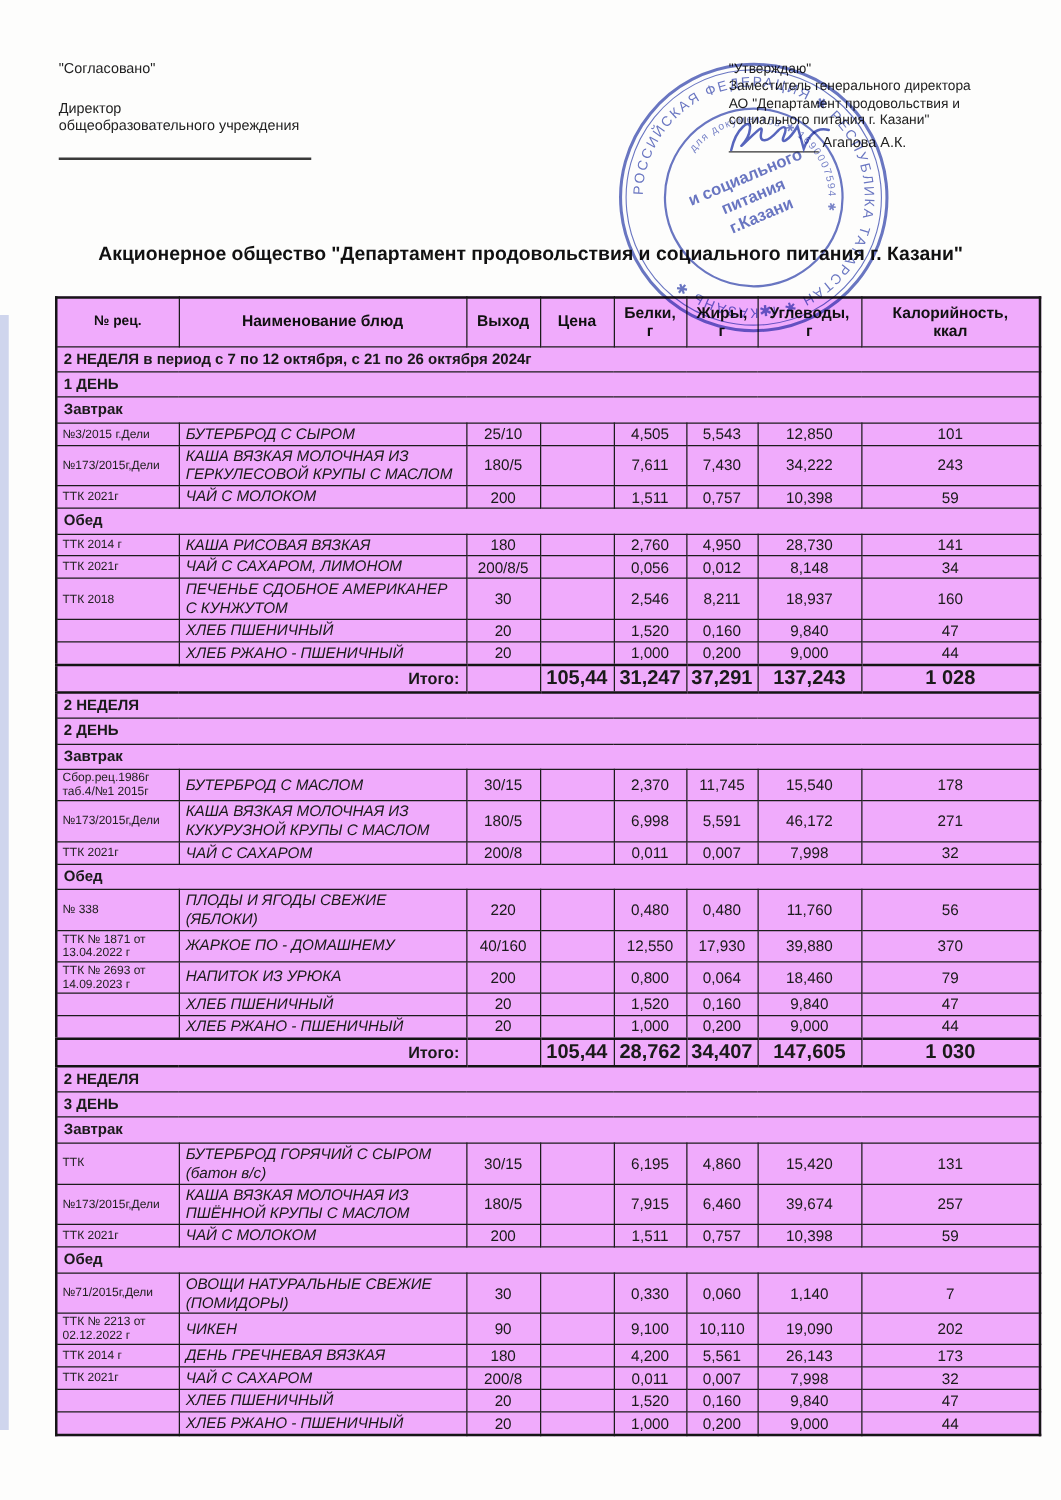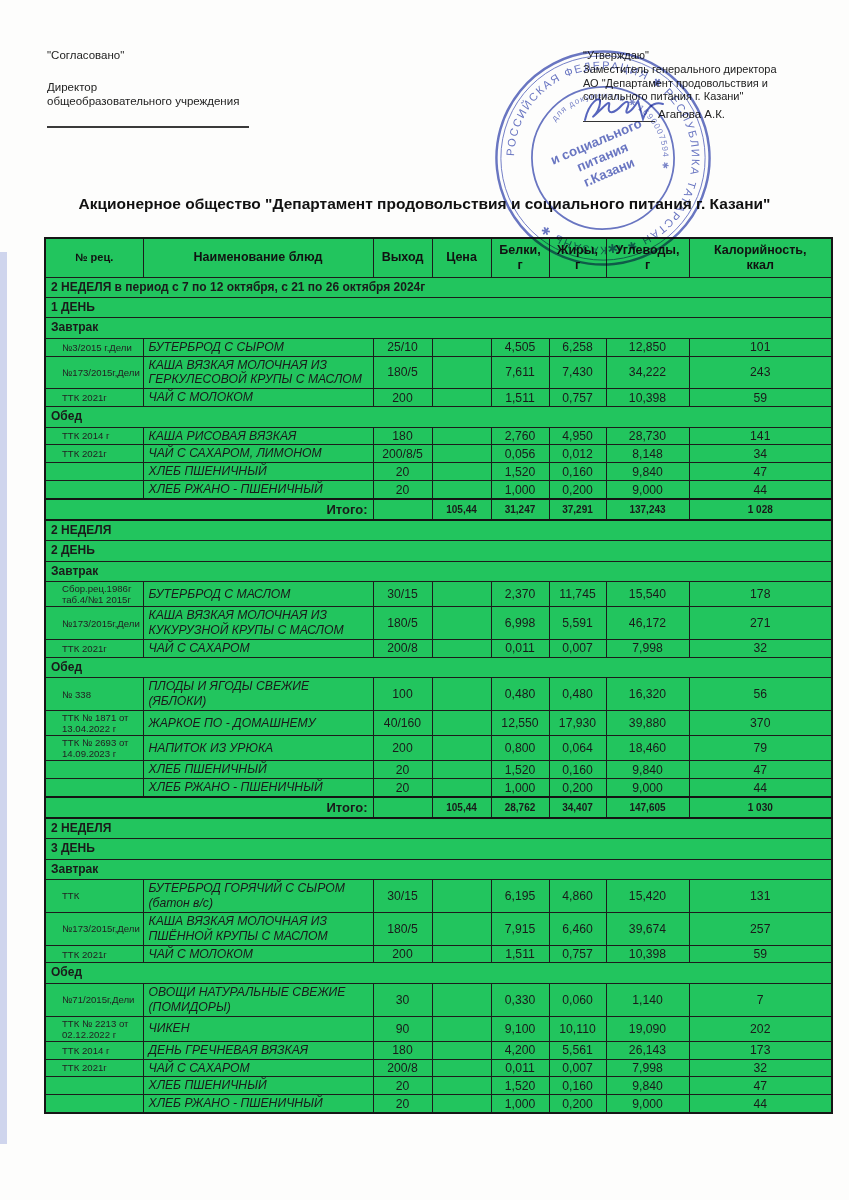--- a/index.html
+++ b/index.html
@@ -21,35 +21,35 @@
   .sig-svg{position:absolute; left:-12px; top:-22px; pointer-events:none;}
   
   .stamp{position:absolute; left:492px; top:42px; width:222px; height:232px;
     opacity:.78; mix-blend-mode:multiply; pointer-events:none; transform:rotate(-6deg); z-index:6;}
   
   .titles{position:absolute; left:0; top:150px; width:849px; text-align:center;
     font-weight:bold; font-size:15.5px; line-height:21.5px; white-space:pre-wrap; color:#111;}
   .titles .right-line{text-align:right; padding-right:18px;}
   
   table.menu{position:absolute; left:44px; top:237px; width:787px;
-    border-collapse:collapse; table-layout:fixed; background:#22c55e;
+    border-collapse:collapse; table-layout:fixed; background:#f0abfc;
     border:2.5px solid #161616;}
   table.menu th, table.menu td{border:1.6px solid #1c1c1c; overflow:hidden;}
   table.menu thead th{
     font-weight:bold; font-size:12.5px; line-height:1.18; text-align:center;
     white-space:pre-line; padding:4px 2px; color:#111;
   }
   table.menu thead th.first{font-size:11px;}
-  td.rec{font-size:9.6px; line-height:1.15; padding:1px 2px 1px 16px; white-space:pre-line; color:#222;margin-left:12px;}
+  td.rec{font-size:9.6px; line-height:1.15; padding:1px 2px 1px 4px; white-space:pre-line; color:#222;margin-left:12px;}
   td.dish{font-size:12.2px; line-height:1.22; padding:1px 3px 1px 5px; white-space:pre-line;font-style:italic;}
   td.c{font-size:12.2px; text-align:center; padding:1px 2px;}
   tr.bandrow td{font-weight:bold; font-size:12px; padding:2px 3px 3px 5px; line-height:1.2;}
   tr.totalrow td{font-weight:bold; border-top:2.2px solid #141414; border-bottom:2.2px solid #141414;}
   td.tlabel{text-align:right; font-size:13px; padding:2px 5px 2px 2px;}
-  tr.totalrow td.c{font-size:10px;}
+  tr.totalrow td.c{font-size:16px;}
 </style>
 </head>
 <body>
 
 <div class="page">
   <div class="edge-strip"></div>
 
   <div class="approve-left">
     <div>"Согласовано"</div>
     <div class="gap"></div>
@@ -139,21 +139,21 @@
         </tr>
         <tr class="bandrow">
           <td class="band" colspan="8">Завтрак</td>
         </tr>
         <tr>
           <td class="rec">№3/2015 г.Дели</td>
           <td class="dish">БУТЕРБРОД С СЫРОМ</td>
           <td class="c">25/10</td>
           <td class="c"></td>
           <td class="c">4,505</td>
-          <td class="c">6,258</td>
+          <td class="c">5,543</td>
           <td class="c">12,850</td>
           <td class="c">101</td>
         </tr>
         <tr>
           <td class="rec">№173/2015г,Дели</td>
           <td class="dish">КАША ВЯЗКАЯ МОЛОЧНАЯ ИЗ
 ГЕРКУЛЕСОВОЙ КРУПЫ С МАСЛОМ</td>
           <td class="c">180/5</td>
           <td class="c"></td>
           <td class="c">7,611</td>
@@ -186,20 +186,31 @@
         </tr>
         <tr>
           <td class="rec">ТТК 2021г</td>
           <td class="dish">ЧАЙ С САХАРОМ, ЛИМОНОМ</td>
           <td class="c">200/8/5</td>
           <td class="c"></td>
           <td class="c">0,056</td>
           <td class="c">0,012</td>
           <td class="c">8,148</td>
           <td class="c">34</td>
+        </tr>
+        <tr>
+          <td class="rec">ТТК 2018</td>
+          <td class="dish">ПЕЧЕНЬЕ СДОБНОЕ АМЕРИКАНЕР
+С КУНЖУТОМ</td>
+          <td class="c">30</td>
+          <td class="c"></td>
+          <td class="c">2,546</td>
+          <td class="c">8,211</td>
+          <td class="c">18,937</td>
+          <td class="c">160</td>
         </tr>
         <tr>
           <td class="rec"></td>
           <td class="dish">ХЛЕБ ПШЕНИЧНЫЙ</td>
           <td class="c">20</td>
           <td class="c"></td>
           <td class="c">1,520</td>
           <td class="c">0,160</td>
           <td class="c">9,840</td>
           <td class="c">47</td>
@@ -264,25 +275,25 @@
           <td class="c">7,998</td>
           <td class="c">32</td>
         </tr>
         <tr class="bandrow">
           <td class="band" colspan="8">Обед</td>
         </tr>
         <tr>
           <td class="rec">№ 338</td>
           <td class="dish">ПЛОДЫ И ЯГОДЫ СВЕЖИЕ
 (ЯБЛОКИ)</td>
-          <td class="c">100</td>
+          <td class="c">220</td>
           <td class="c"></td>
           <td class="c">0,480</td>
           <td class="c">0,480</td>
-          <td class="c">16,320</td>
+          <td class="c">11,760</td>
           <td class="c">56</td>
         </tr>
         <tr>
           <td class="rec">ТТК № 1871 от
 13.04.2022 г</td>
           <td class="dish">ЖАРКОЕ ПО - ДОМАШНЕМУ</td>
           <td class="c">40/160</td>
           <td class="c"></td>
           <td class="c">12,550</td>
           <td class="c">17,930</td>

